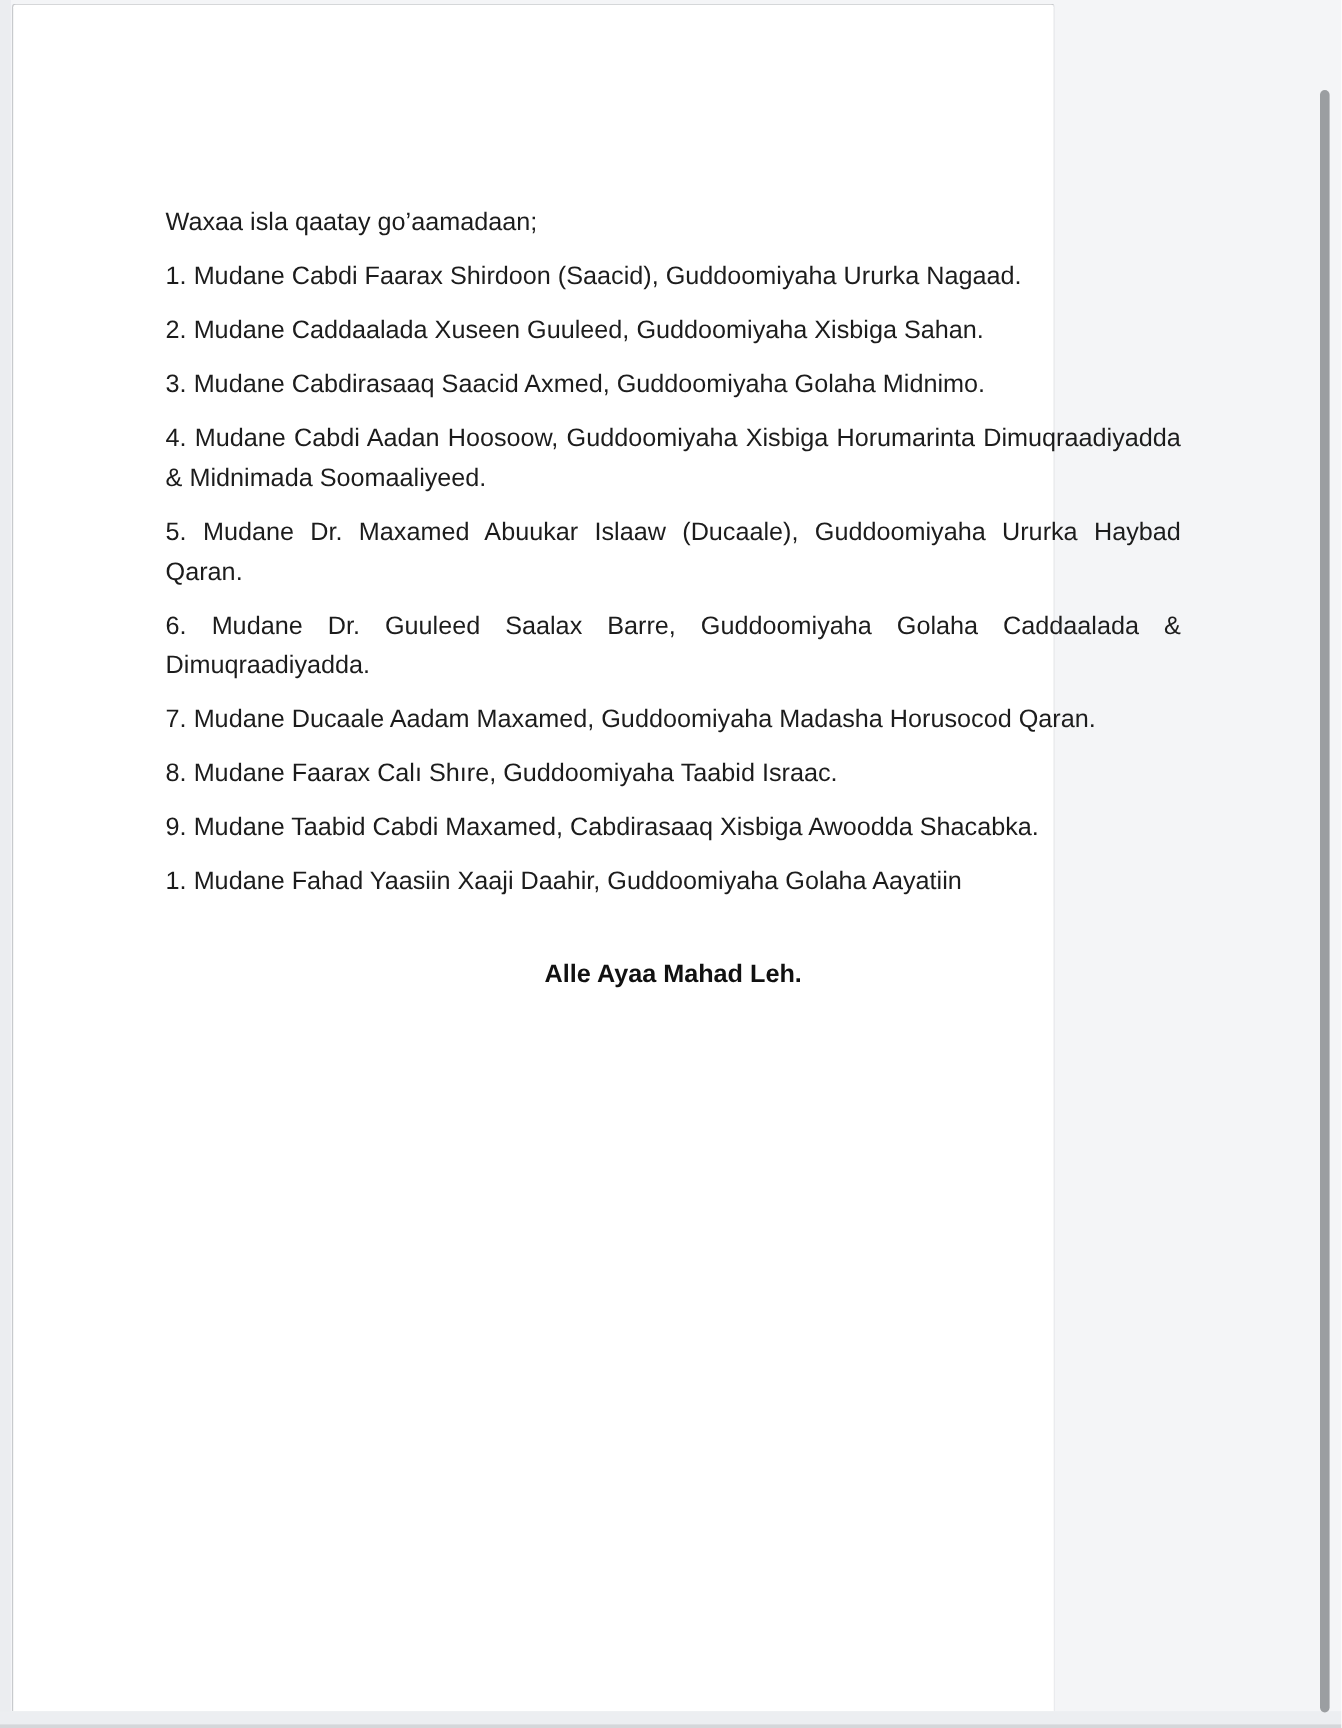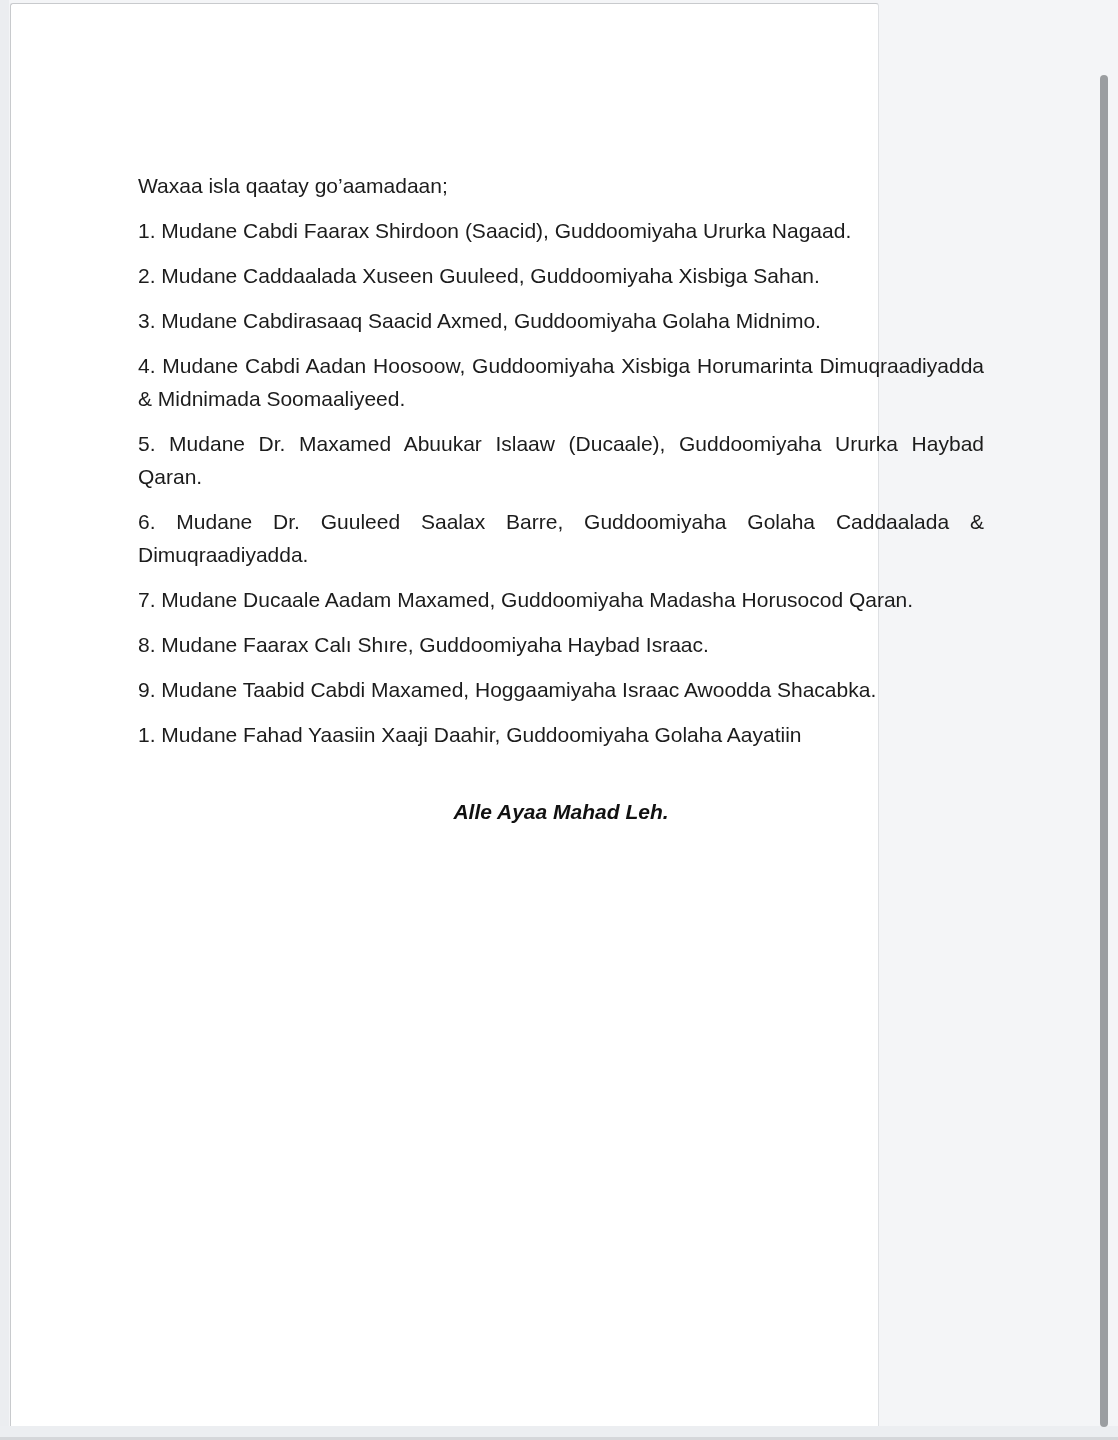--- a/index.html
+++ b/index.html
@@ -66,21 +66,20 @@
     text-align: justify;
     color: #1c1c1c;
   }
   .para b { font-weight: normal; }
   .closing {
     font-size: 21px;
     line-height: 33px;
     margin-top: 44px;
     text-align: center;
     font-weight: bold;
-    font-style: italic;
     color: #111111;
   }
 </style>
 </head>
 <body>
 
 <div id="canvas">
   <div class="gutter-left"></div>
 
   <div class="page">
@@ -95,23 +94,23 @@
   <p class="para"><span>3.</span><span> </span><b>Mudane Cabdirasaaq Saacid Axmed,</b><span> Guddoomiyaha Golaha Midnimo.</span></p>
 
   <p class="para"><span>4.</span><span> </span><b>Mudane Cabdi Aadan Hoosoow,</b><span> Guddoomiyaha Xisbiga Horumarinta Dimuqraadiyadda &amp; Midnimada Soomaaliyeed.</span></p>
 
   <p class="para"><span>5.</span><span> </span><b>Mudane Dr. Maxamed Abuukar Islaaw (Ducaale),</b><span> Guddoomiyaha Ururka Haybad Qaran.</span></p>
 
   <p class="para"><span>6.</span><span> </span><b>Mudane Dr. Guuleed Saalax Barre</b><span>, Guddoomiyaha Golaha Caddaalada &amp; Dimuqraadiyadda.</span></p>
 
   <p class="para"><span>7.</span><span> </span><b>Mudane Ducaale Aadam Maxamed</b><span>, Guddoomiyaha Madasha Horusocod Qaran.</span></p>
 
-  <p class="para"><span>8.</span><span> </span><b>Mudane Faarax Calı Shıre</b><span>, Guddoomiyaha Haybad Israac.</span></p>
+  <p class="para"><span>8.</span><span> </span><b>Mudane Faarax Calı Shıre</b><span>, Guddoomiyaha Taabid Israac.</span></p>
 
-  <p class="para"><span>9.</span><span> </span><b>Mudane Taabid Cabdi Maxamed</b><span>, Hoggaamiyaha Israac Awoodda Shacabka.</span></p>
+  <p class="para"><span>9.</span><span> </span><b>Mudane Taabid Cabdi Maxamed</b><span>, Cabdirasaaq Xisbiga Awoodda Shacabka.</span></p>
 
   <p class="para"><span>1.</span><span> </span><b>Mudane Fahad Yaasiin Xaaji Daahir</b><span>, Guddoomiyaha Golaha Aayatiin</span></p>
 </div>
 
       <p class="closing">Alle Ayaa Mahad Leh.</p>
     </div>
   </div>
 
   <div class="gutter-bottom"></div>
   <div class="scroll-thumb"></div>

